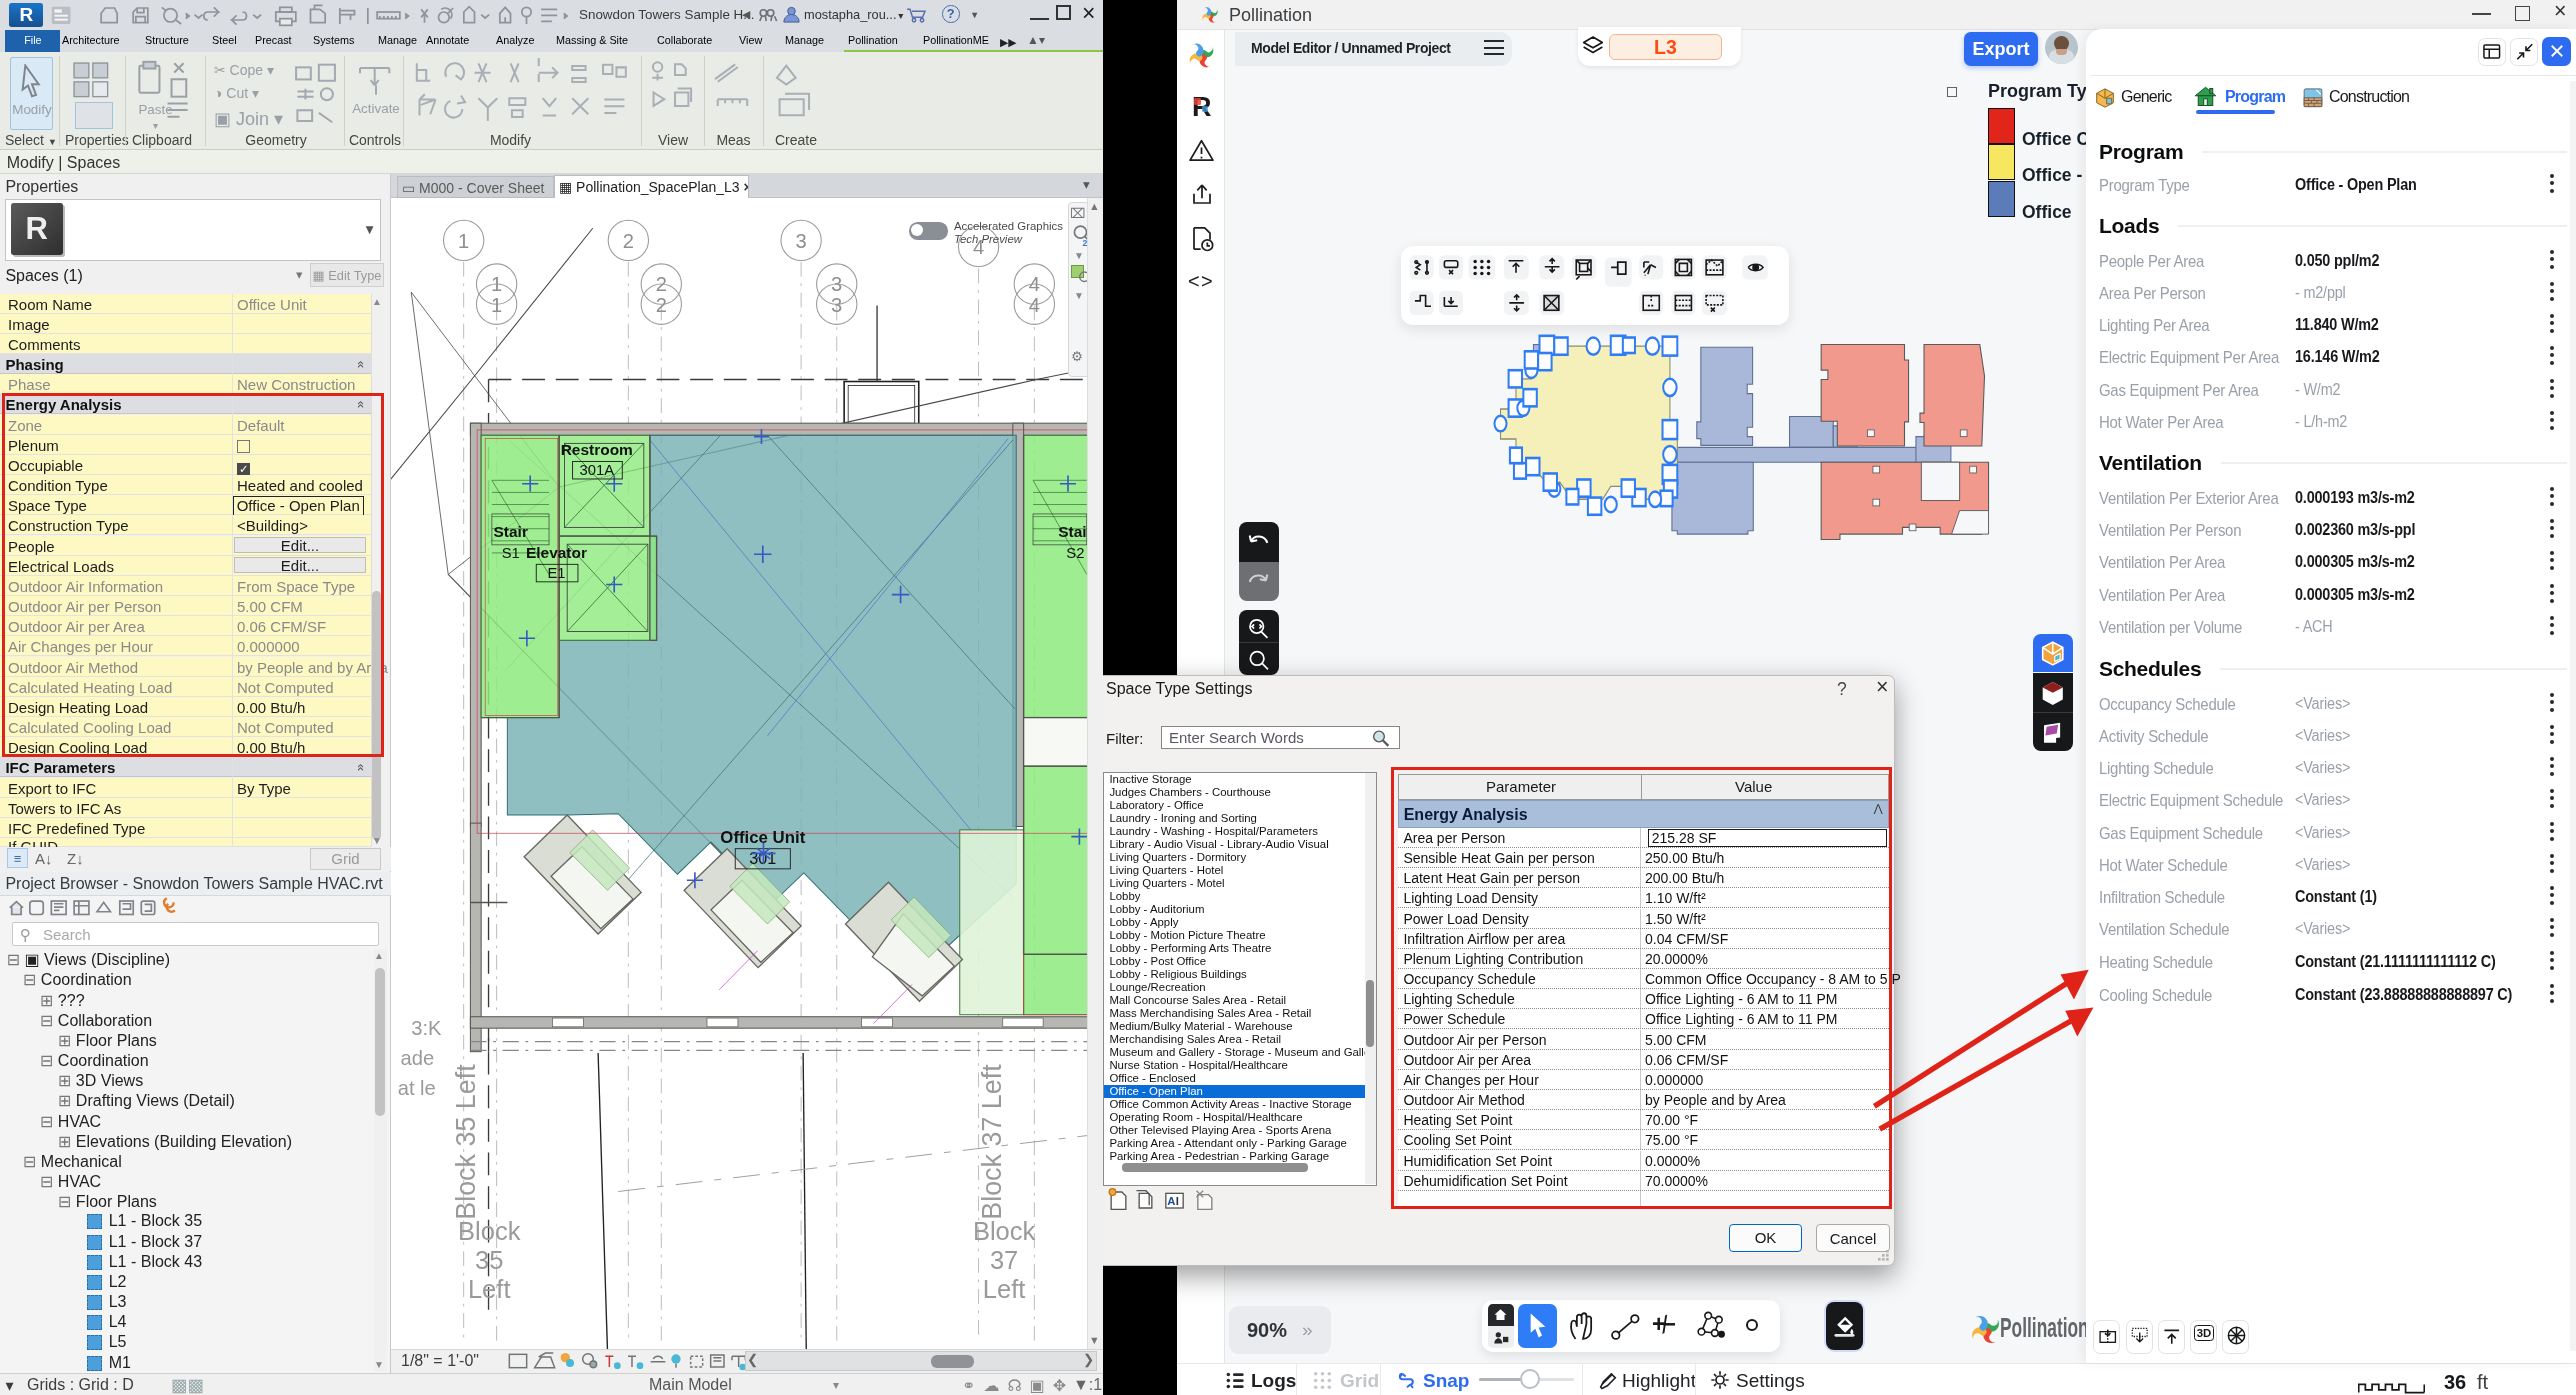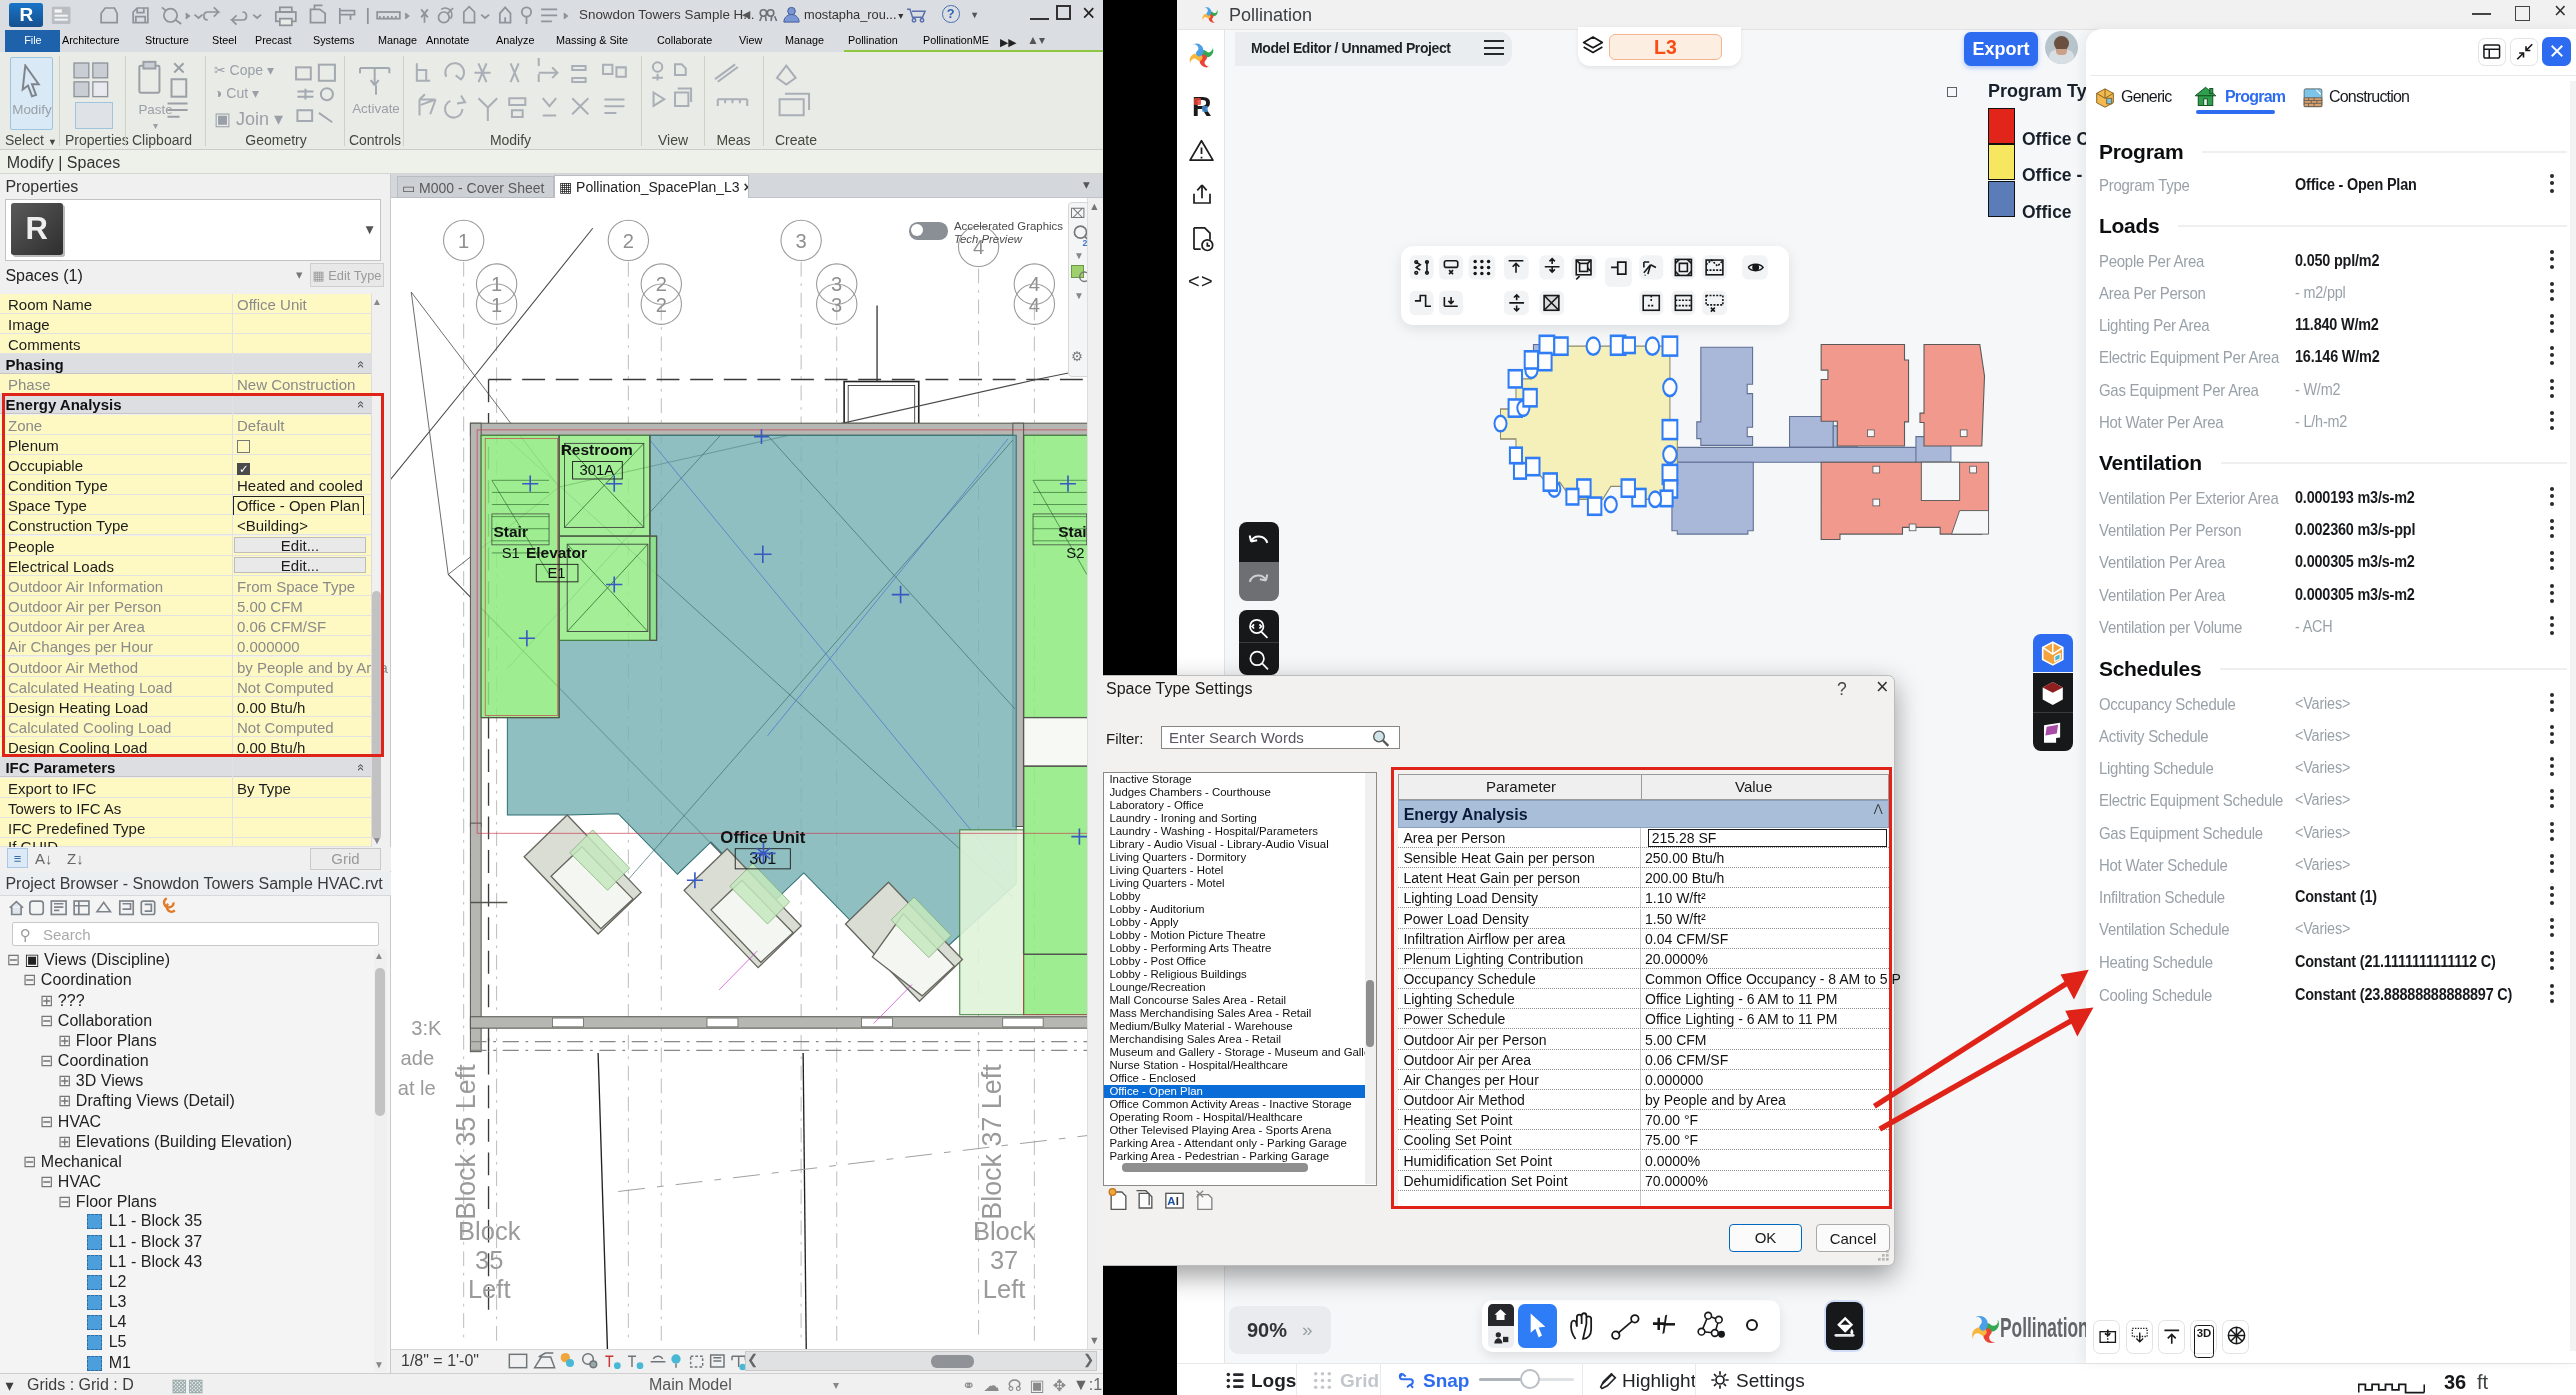--- a/index.html
+++ b/index.html
@@ -1356,21 +1356,21 @@
         <path d="M13 8 v14 m-5 -5 l5 5 5 -5"></path>
       </g>
     </svg>
 <div class="tbtn" style="left:2158px;top:1320px"></div>
 <svg class="ab" style="left:2163px;top:1329px" width="17.5" height="16" viewBox="0 0 26 24">
       <g stroke="#17181a" stroke-width="2.4" fill="none">
         <path d="M2 2 h22 M13 8 v14 m-6 -8 l6 -6 6 6"></path>
       </g>
     </svg>
 <div class="tbtn" style="left:2190px;top:1320px"></div>
-<div class="ab" style="left:2194px;top:1325px;width:20px;height:33px;border:1.6px solid #17181a;border-radius:3.4px;font-size:11.4px;font-weight:bold;color:#17181a;text-align:center;line-height:15px">3D</div>
+<div class="ab" style="left:2194px;top:1325px;width:20px;height:16px;border:1.6px solid #17181a;border-radius:3.4px;font-size:11.4px;font-weight:bold;color:#17181a;text-align:center;line-height:15px">3D</div>
 <div class="tbtn" style="left:2222px;top:1320px"></div>
 <svg class="ab" style="left:2227px;top:1326px" width="19" height="19" viewBox="0 0 28 28">
       <g stroke="#17181a" stroke-width="2.2" fill="none">
         <circle cx="14" cy="14" r="12"></circle>
         <path d="M14 2 v24 M2 14 h24 M5.5 5.5 l17 17 M22.5 5.5 l-17 17"></path>
       </g>
     </svg>
 
 <div class="ab" style="left:2570px;top:81px;width:6px;height:1270px;background:#f3f3f3"></div>
 

